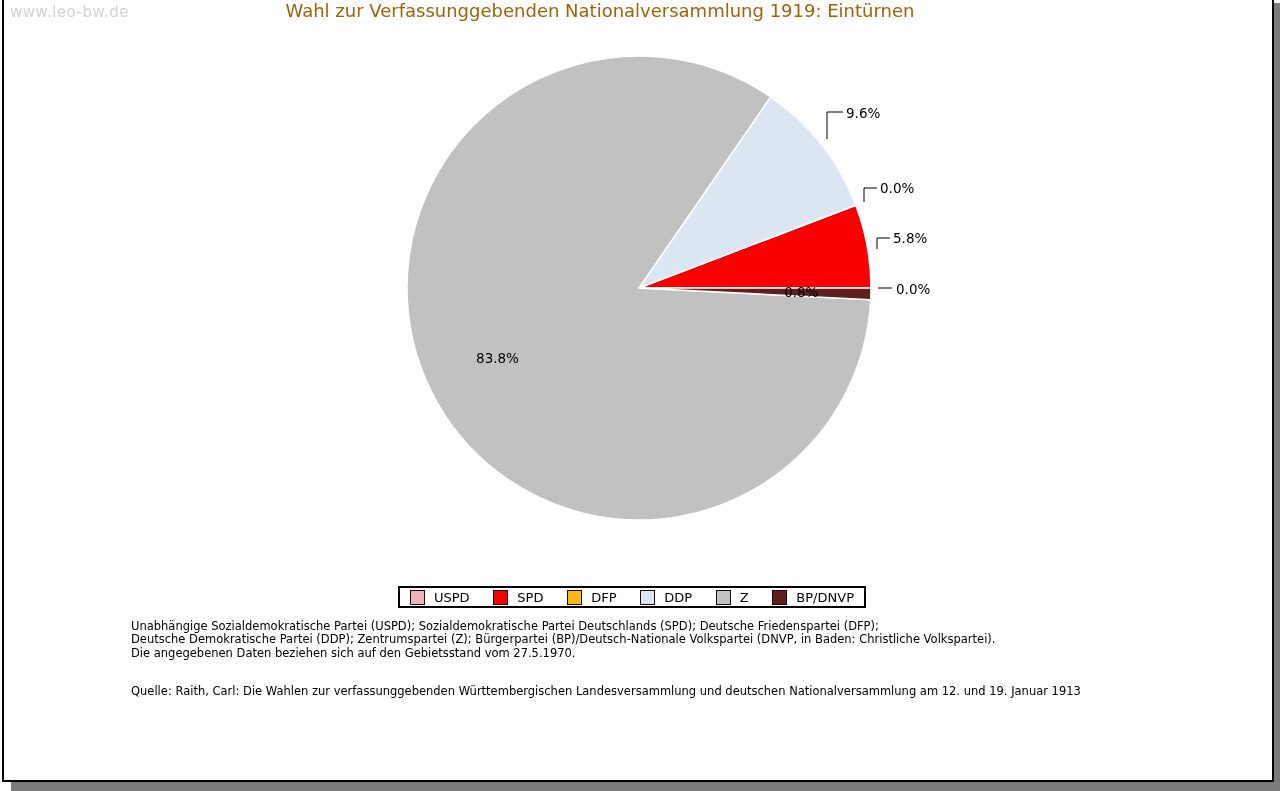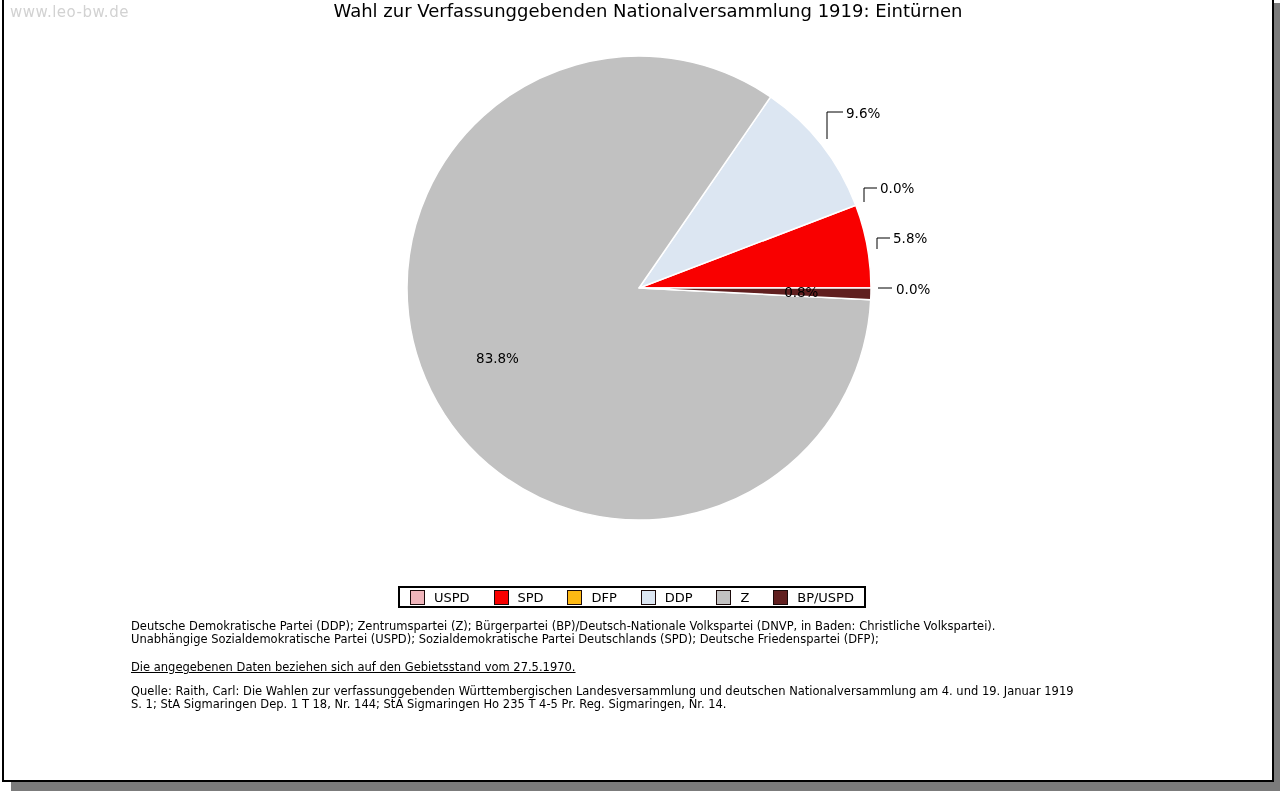--- a/index.html
+++ b/index.html
@@ -33,24 +33,23 @@
     letter-spacing: 0.5px;
     z-index: 2;
   }
   .chart-title {
     position: absolute;
     left: 0;
     top: 0;
     width: 1200px;
     text-align: center;
     font-size: 18px;
-    color: #000000;
+    color: #a16207;
     z-index: 2;
     white-space: nowrap;
-    padding-left: 48px;
   }
   svg.pie {
     position: absolute;
     left: 0;
     top: 0;
     z-index: 1;
   }
   svg.pie text {
     font-family: "DejaVu Sans", "Liberation Sans", sans-serif;
     font-size: 13.5px;
@@ -87,21 +86,21 @@
   }
   .notes {
     position: absolute;
     left: 131px;
     font-size: 11.5px;
     line-height: 13.1px;
     z-index: 2;
   }
   .notes div { white-space: nowrap; }
   #parties-note   { top: 620px; }
-  #gebiet-note    { top: 661px; text-decoration: underline; }
+  #gebiet-note    { top: 647px; }
   #quelle-note    { top: 685px; }
 </style>
 </head>
 <body>
 
 <div class="stage">
   <div class="frame"></div>
 
   <div class="watermark">www.leo-bw.de</div>
 
@@ -140,30 +139,29 @@
       <div class="legend-item">
         <span class="legend-swatch" style="background: rgb(220, 230, 242);"></span>
         <span>DDP</span>
       </div>
       <div class="legend-item">
         <span class="legend-swatch" style="background: rgb(193, 193, 193);"></span>
         <span>Z</span>
       </div>
       <div class="legend-item">
         <span class="legend-swatch" style="background: rgb(96, 31, 31);"></span>
-        <span>BP/USPD</span>
+        <span>BP/DNVP</span>
       </div>
     </div>
 
   <div class="notes" id="parties-note">
+    <div>Unabhängige Sozialdemokratische Partei (USPD); Sozialdemokratische Partei Deutschlands (SPD); Deutsche Friedenspartei (DFP);</div>
     <div>Deutsche Demokratische Partei (DDP); Zentrumspartei (Z); Bürgerpartei (BP)/Deutsch-Nationale Volkspartei (DNVP, in Baden: Christliche Volkspartei).</div>
-    <div>Unabhängige Sozialdemokratische Partei (USPD); Sozialdemokratische Partei Deutschlands (SPD); Deutsche Friedenspartei (DFP);</div>
   </div>
 
   <div class="notes" id="gebiet-note">
     <div>Die angegebenen Daten beziehen sich auf den Gebietsstand vom 27.5.1970.</div>
   </div>
 
   <div class="notes" id="quelle-note">
-    <div>Quelle: Raith, Carl: Die Wahlen zur verfassunggebenden Württembergischen Landesversammlung und deutschen Nationalversammlung am 4. und 19. Januar 1919</div>
-    <div>S. 1; StA Sigmaringen Dep. 1 T 18, Nr. 144; StA Sigmaringen Ho 235 T 4-5 Pr. Reg. Sigmaringen, Nr. 14.</div>
+    <div>Quelle: Raith, Carl: Die Wahlen zur verfassunggebenden Württembergischen Landesversammlung und deutschen Nationalversammlung am 12. und 19. Januar 1913</div>
   </div>
 </div>
 
 </body></html>

